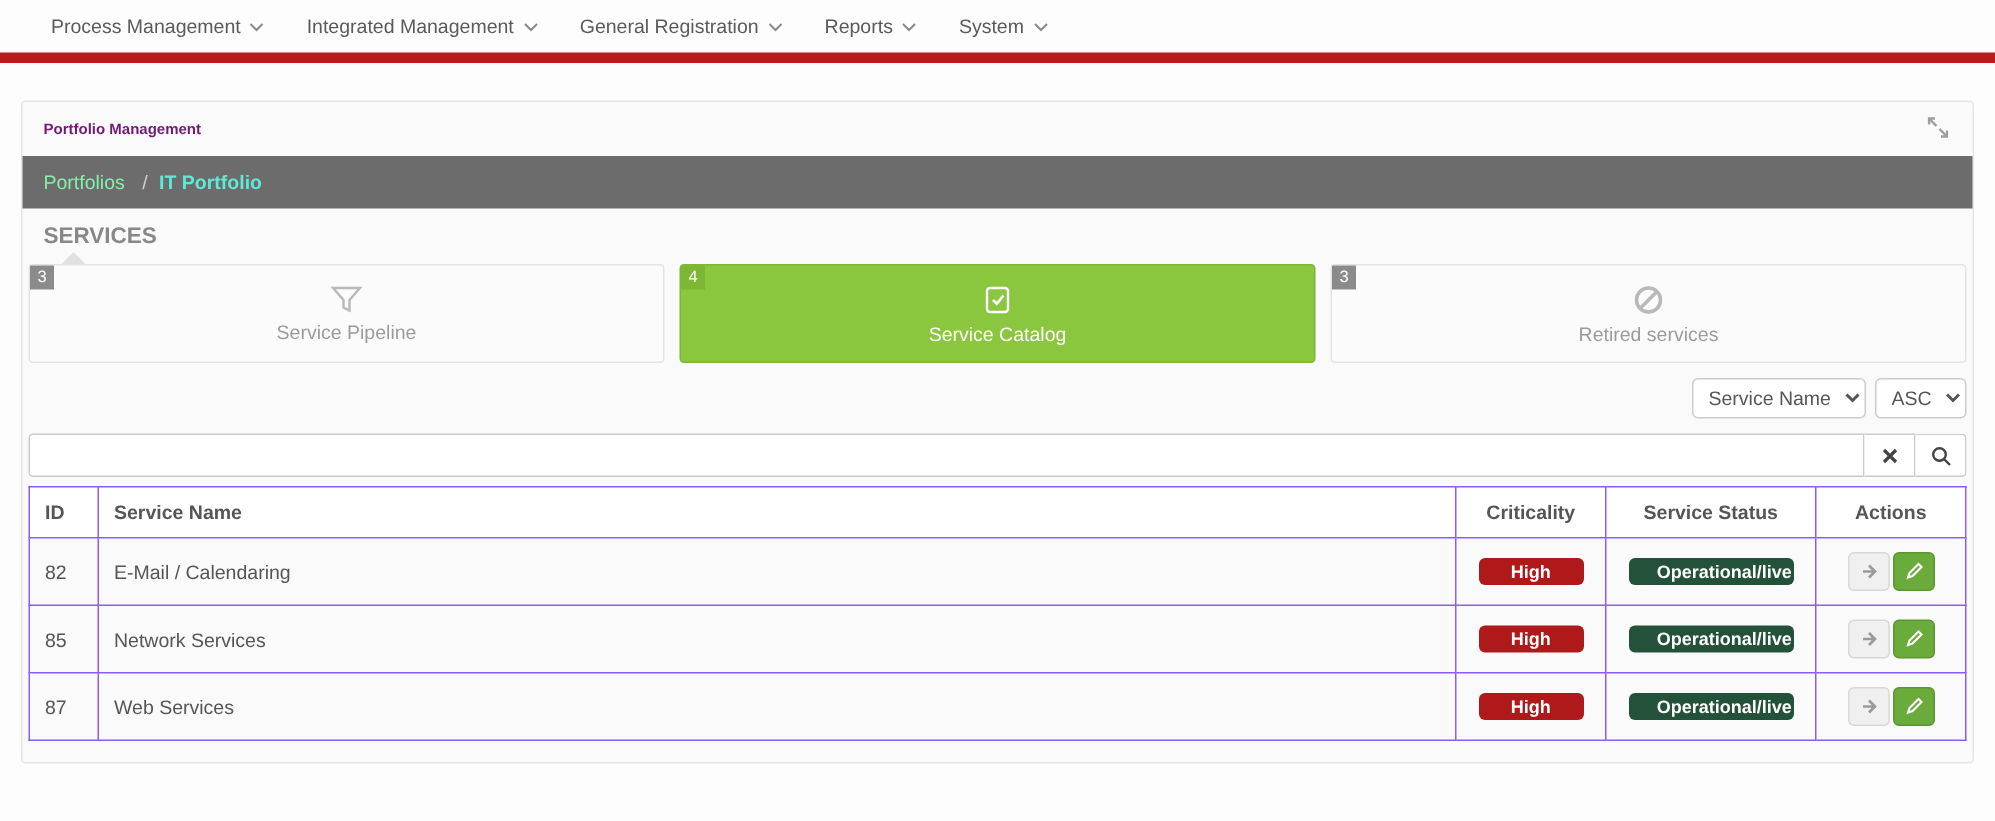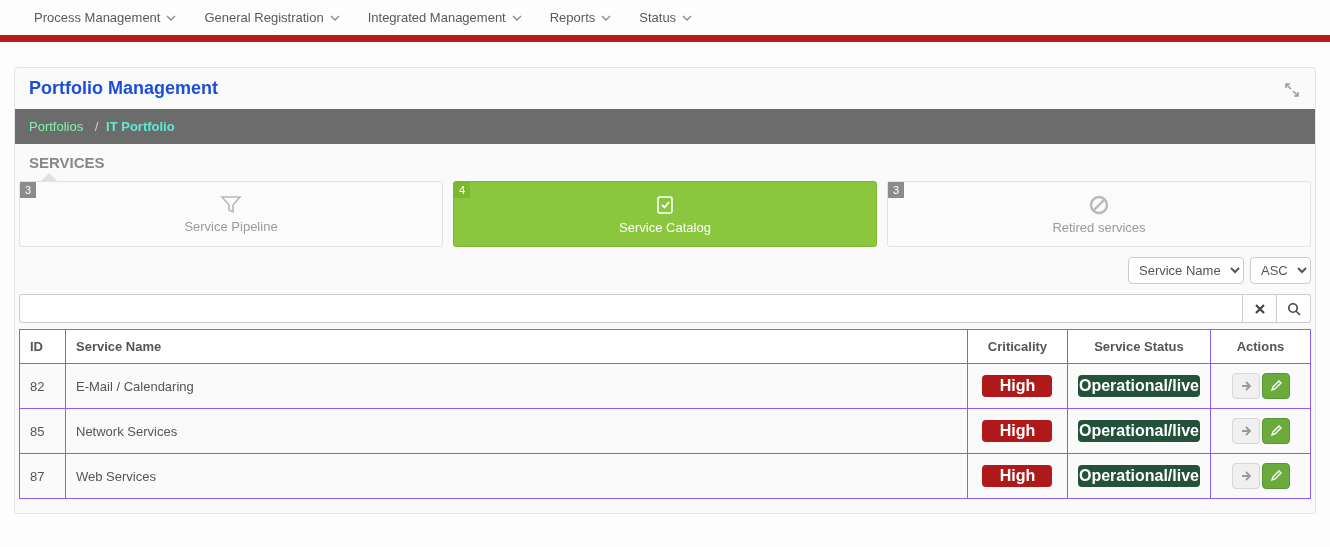--- a/index.html
+++ b/index.html
@@ -5,21 +5,21 @@
 * { box-sizing: border-box; margin: 0; padding: 0; font-family: "Segoe UI", Arial, sans-serif; }
 body { background: #fdfdfd; color: #555; font-size: 13px; }
 
 
 .topnav { display: flex; border-bottom: 7px solid #b91c1c; padding: 2px 20px; }
 .topnav-item { display: flex; align-items: center; padding: 8px 14px; color: #5a5a5a; cursor: pointer; font-size: 13px; }
 .topnav-item svg { margin-left: 6px; }
 
 
 .panel { margin: 25px 14px 10px; border: 1px solid #e5e5e5; border-radius: 3px; background: #fafafa; }
-.panel-header { display: flex; align-items: center; justify-content: space-between; padding: 10px 14px; color: #1d4ed8; font-size: 18px; font-weight:600;}
+.panel-header { display: flex; align-items: center; justify-content: space-between; padding: 10px 14px; color: #701a75; font-size: 10px; font-weight:600;}
 .expand { width: 16px; height: 16px; cursor: pointer; color:#9e9e9e;}
 
 
 .breadcrumb { background: #6c6c6c; color: #fff; padding: 10px 14px; font-size: 13px; }
 .breadcrumb a { color: #86efac; margin-right:4px;}
 .breadcrumb .sep { color:#cfcfcf; margin:0 4px;}
 .breadcrumb .current { font-weight:600; color:#5eead4;}
 
 
 .services-heading { padding: 10px 14px 2px; color: #888; font-size: 15px; font-weight:600;}
@@ -41,63 +41,63 @@
 .searchrow { display:flex; padding:0 4px 6px;}
 .searchrow input { flex:1; border:1px solid #ccc; border-radius:3px 0 0 3px; padding:6px 8px; font-size:13px;}
 .iconbtn { width:34px; display:flex; align-items:center; justify-content:center; border:1px solid #ccc; border-left:none; background:#fff; cursor:pointer;}
 .iconbtn:last-child{ border-radius:0 3px 3px 0;}
 
 
 .tbl { width:calc(100% - 8px); margin:0 4px 14px; border-collapse:collapse; font-size:13px;}
 .tbl th, .tbl td { border:1px solid #8b5cf6; padding:9px 10px; text-align:left; color:#555;}
 .tbl th { font-weight:600; background:#fff;}
 .tbl th.center, .tbl td.center { text-align:center;}
-.pill { display:inline-block; min-width:70px; padding:2px 1px; border-radius:4px; color:#fff; font-size:16px; font-weight:600;}
+.pill { display:inline-block; min-width:70px; padding:2px 1px; border-radius:4px; color:#fff; font-size:12px; font-weight:600;}
 .pill-high { background:#b01919;}
 .pill-low { background:#1b8a2a;}
-.pill-status { background:#23513a; min-width:110px;}
+.pill-status { background:#23513a; min-width:110px;text-align:right;}
 .actbtn { display:inline-flex; width:28px; height:26px; border-radius:4px; align-items:center; justify-content:center; cursor:pointer; margin:0 1px;}
 .actbtn.arrow { background:#f0f0f0; border:1px solid #d7d7d7; color:#9a9a9a;}
 .actbtn.edit { background:#6bab3b; border:1px solid #5a9632; color:#fff;}
 
 .col-id{width:46px;}
 .col-crit{width:100px;}
 .col-status{width:140px;}
 .col-act{width:100px;}
 </style>
 </head>
 <body>
 
 <nav class="topnav">
   <div class="topnav-item">
     <span>Process Management</span>
     <svg width="10" height="10" viewBox="0 0 10 10">
         <path d="M1 3l4 4 4-4" stroke="#8a8a8a" stroke-width="1.4" fill="none"></path>
       </svg>
   </div>
   <div class="topnav-item">
+    <span>Integrated Management</span>
+    <svg width="10" height="10" viewBox="0 0 10 10">
+        <path d="M1 3l4 4 4-4" stroke="#8a8a8a" stroke-width="1.4" fill="none"></path>
+      </svg>
+  </div>
+  <div class="topnav-item">
     <span>General Registration</span>
     <svg width="10" height="10" viewBox="0 0 10 10">
         <path d="M1 3l4 4 4-4" stroke="#8a8a8a" stroke-width="1.4" fill="none"></path>
       </svg>
   </div>
   <div class="topnav-item">
-    <span>Integrated Management</span>
-    <svg width="10" height="10" viewBox="0 0 10 10">
-        <path d="M1 3l4 4 4-4" stroke="#8a8a8a" stroke-width="1.4" fill="none"></path>
-      </svg>
-  </div>
-  <div class="topnav-item">
     <span>Reports</span>
     <svg width="10" height="10" viewBox="0 0 10 10">
         <path d="M1 3l4 4 4-4" stroke="#8a8a8a" stroke-width="1.4" fill="none"></path>
       </svg>
   </div>
   <div class="topnav-item">
-    <span>Status</span>
+    <span>System</span>
     <svg width="10" height="10" viewBox="0 0 10 10">
         <path d="M1 3l4 4 4-4" stroke="#8a8a8a" stroke-width="1.4" fill="none"></path>
       </svg>
   </div>
 </nav>
 
 <div class="panel">
   <div class="panel-header">
     <span>Portfolio Management</span>
     <span class="expand">

